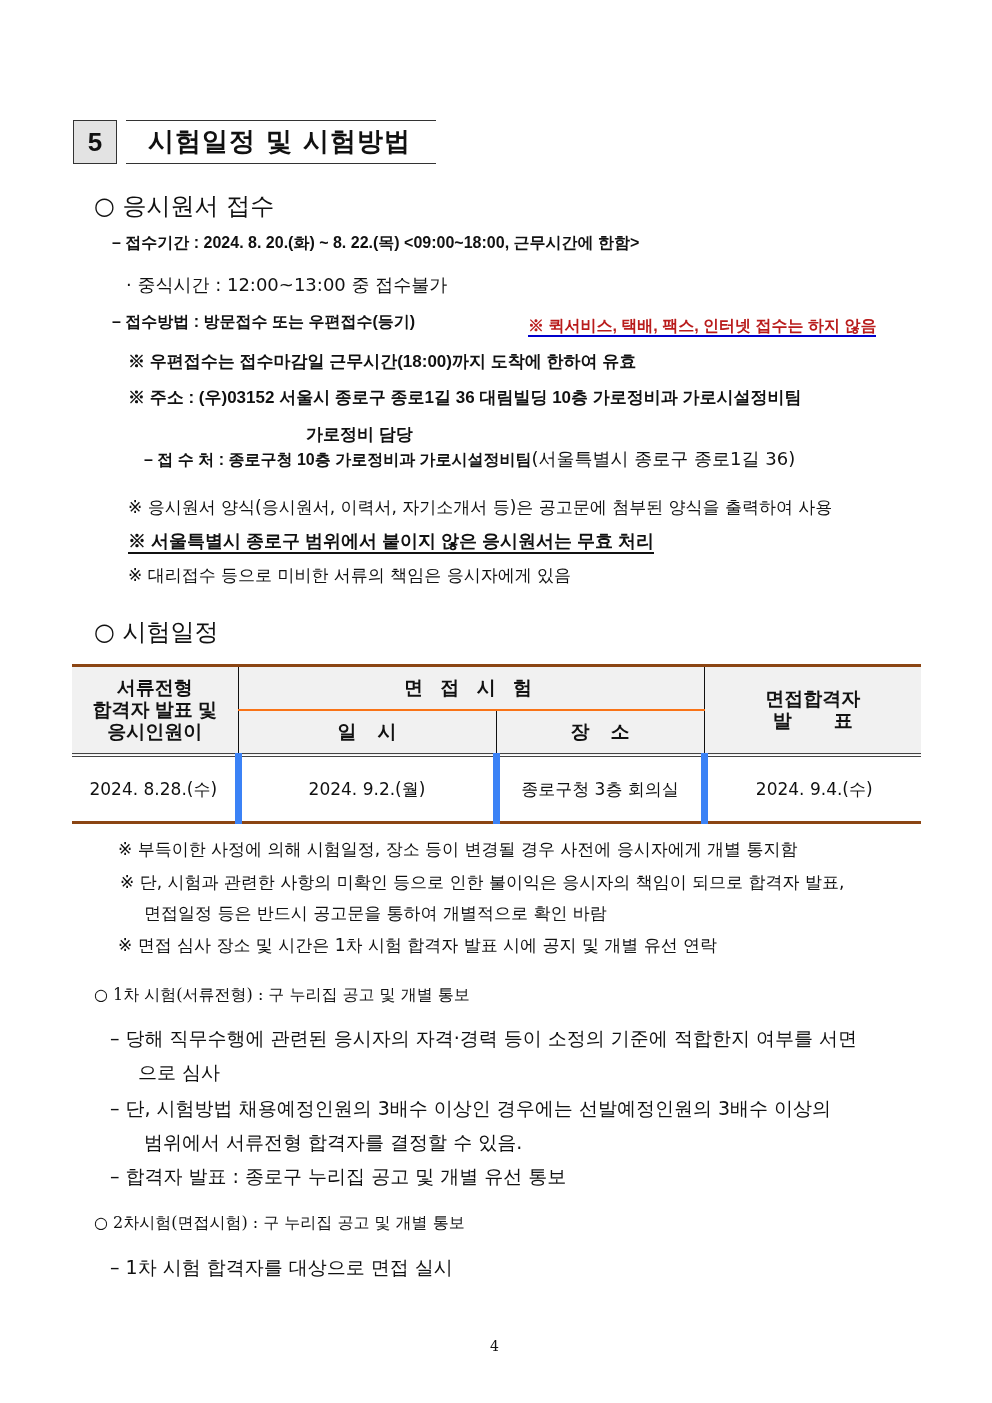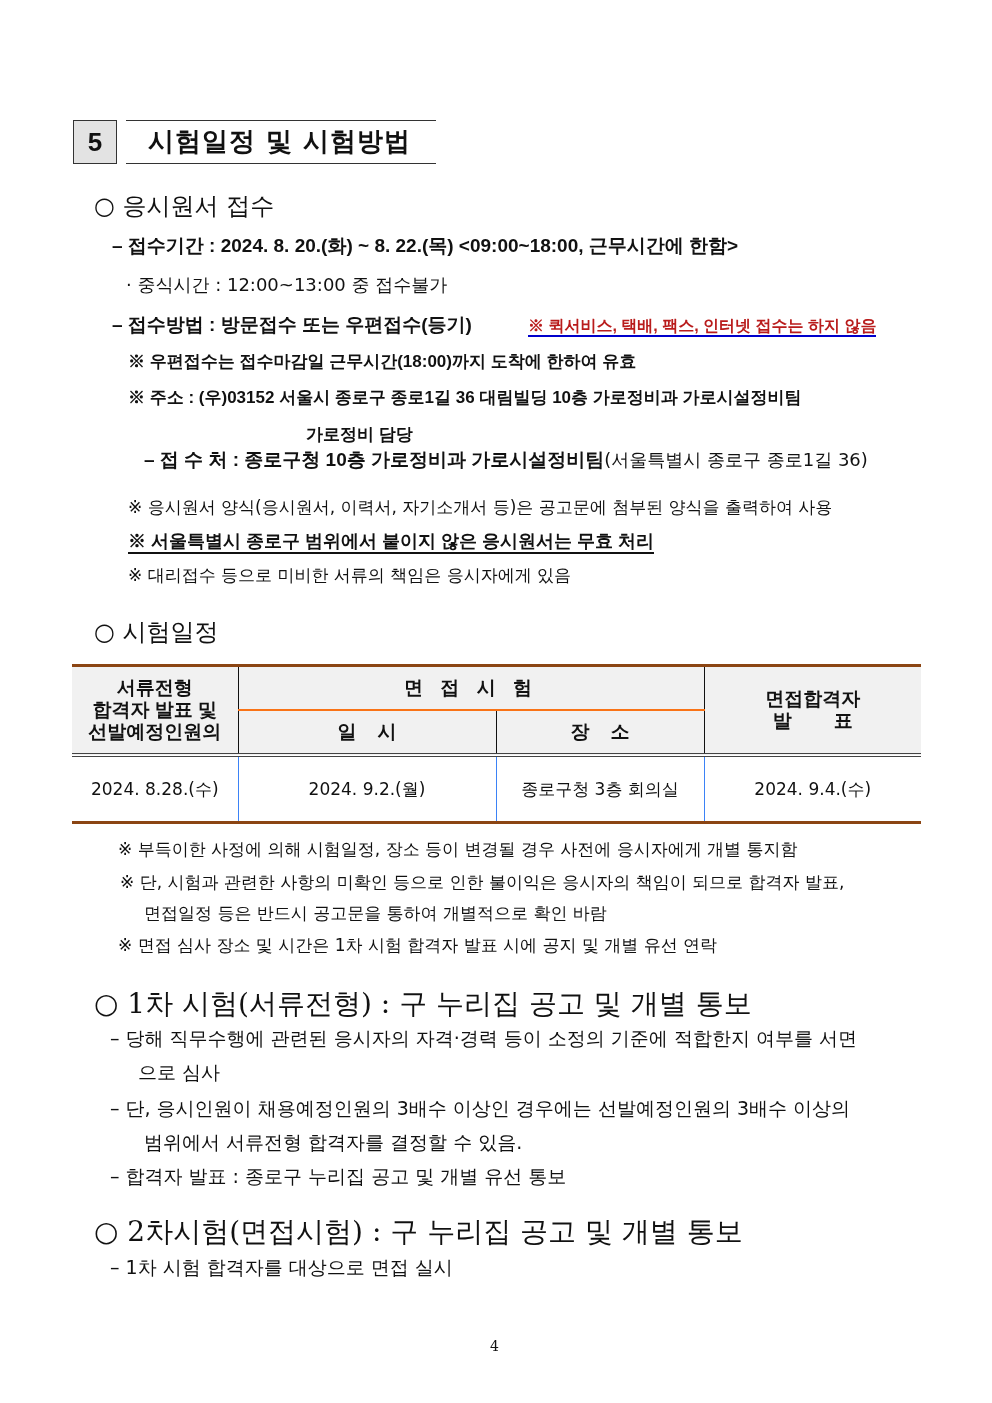--- a/index.html
+++ b/index.html
@@ -17,22 +17,22 @@
     }
     .sec-title-box {
       position: absolute; left: 126px; top: 120px; width: 310px; height: 44px;
       border-top: 1px solid #333; border-bottom: 1px solid #333; box-sizing: border-box;
     }
     .sec-title {
       position: absolute; left: 148px; top: 124px; font-size: 26px; font-weight: bold;
       font-family: "DejaVu Sans", sans-serif; letter-spacing: 1px;
     }
     .h2 { font-family: "DejaVu Serif", serif; font-size: 24px; }
-    .h2b { font-family: "DejaVu Serif", serif; font-size: 28px; }
-    .line-b { font-size: 19px; font-weight: bold; font-family: "Liberation Sans", sans-serif; }
+    .h2b { font-family: "DejaVu Serif", serif; font-size: 16px; }
+    .line-b { font-size: 16px; font-weight: bold; font-family: "Liberation Sans", sans-serif; }
     .line-n { font-size: 19px; font-family: "DejaVu Sans", sans-serif; }
     .line-s { font-size: 17px; font-family: "DejaVu Sans", sans-serif; }
     .blue-ul { color: #b91c1c; font-weight: bold; font-size: 16px; border-bottom: 2px solid #0000cc; padding-bottom: 1px; font-family: "Liberation Sans", sans-serif;}
     .ul { border-bottom: 2px solid #111; padding-bottom: 1px; }
     
     table.sched {
       position: absolute; left: 72px; top: 664px; width: 849px;
       border-collapse: collapse; font-size: 18px;
       border-top: 3px solid #8b4513; border-bottom: 3px solid #8b4513;
     }
@@ -40,21 +40,21 @@
       background: #f1f1f1; font-weight: bold; font-family: "Liberation Sans", sans-serif;
       font-size: 19px; text-align: center; border-left: 1px solid #111; border-right: 1px solid #111;
       line-height: 22px; padding: 0;
     }
     table.sched th:first-child { border-left: none; }
     table.sched tr.hdr2 th { border-top: 2px solid #f97316; height: 42px; }
     table.sched tr.hdr1 th { height: 42px; }
     table.sched tr.hdr2 { border-bottom: 4px double #444; }
     table.sched td {
       text-align: center; height: 62px; font-size: 17px; font-family: "DejaVu Sans", sans-serif;
-      border-left: 1px solid #111; border-right: 1px solid #3b82f6;
+      border-left: 1px solid #111; border-right: 7px solid #3b82f6;
     }
     table.sched td:first-child { border-left: none; }
     table.sched td:last-child, table.sched th.last { border-right: none; }
     .pagenum { position: absolute; left: 490px; top: 1338px; font-family: "DejaVu Serif", serif; font-size: 14px; }
   </style>
 </head>
 <body>
 
 <div class="sec-num">5</div>
 <div class="sec-title-box"></div>
@@ -82,21 +82,21 @@
     <col style="width:166px">
       <col style="width:258px">
       <col style="width:208px">
       <col style="width:217px">
   </colgroup>
   <tbody>
       <tr class="hdr1">
     <th rowspan="2">
       <div>서류전형</div>
       <div>합격자 발표 및</div>
-      <div>선발예정인원의</div>
+      <div>응시인원이</div>
     </th>
     <th colspan="2" style="letter-spacing:6px;">면 접 시 험</th>
     <th rowspan="2" class="last">
       <div>면접합격자</div>
       <div style="white-space:pre;">발        표</div>
     </th>
   </tr>
   <tr class="hdr2">
     <th style="white-space:pre;">일    시</th>
     <th style="white-space:pre;">장    소</th>
@@ -111,20 +111,20 @@
   </table>
 
 <div class="abs line-s" style="left:118px; top:838px;">※ 부득이한 사정에 의해 시험일정, 장소 등이 변경될 경우 사전에 응시자에게 개별 통지함</div>
 <div class="abs line-s" style="left:120px; top:871px;">※ 단, 시험과 관련한 사항의 미확인 등으로 인한 불이익은 응시자의 책임이 되므로 합격자 발표,</div>
 <div class="abs line-s" style="left:144px; top:902px;">면접일정 등은 반드시 공고문을 통하여 개별적으로 확인 바람</div>
 <div class="abs line-s" style="left:118px; top:934px;">※ 면접 심사 장소 및 시간은 1차 시험 합격자 발표 시에 공지 및 개별 유선 연락</div>
 
 <div class="abs h2b" style="left:94px; top:985px;">○ 1차 시험(서류전형) : 구 누리집 공고 및 개별 통보</div>
 <div class="abs line-n" style="left:110px; top:1026px;">– 당해 직무수행에 관련된 응시자의 자격·경력 등이 소정의 기준에 적합한지 여부를 서면</div>
 <div class="abs line-n" style="left:138px; top:1060px;">으로 심사</div>
-<div class="abs line-n" style="left:110px; top:1096px;">– 단, 응시인원이 채용예정인원의 3배수 이상인 경우에는 선발예정인원의 3배수 이상의</div>
+<div class="abs line-n" style="left:110px; top:1096px;">– 단, 시험방법 채용예정인원의 3배수 이상인 경우에는 선발예정인원의 3배수 이상의</div>
 <div class="abs line-n" style="left:144px; top:1130px;">범위에서 서류전형 합격자를 결정할 수 있음.</div>
 <div class="abs line-n" style="left:110px; top:1164px;">– 합격자 발표 : 종로구 누리집 공고 및 개별 유선 통보</div>
 
 <div class="abs h2b" style="left:94px; top:1213px;">○ 2차시험(면접시험) : 구 누리집 공고 및 개별 통보</div>
 <div class="abs line-n" style="left:110px; top:1255px;">– 1차 시험 합격자를 대상으로 면접 실시</div>
 
 <div class="pagenum">4</div>
 
 </body></html>

